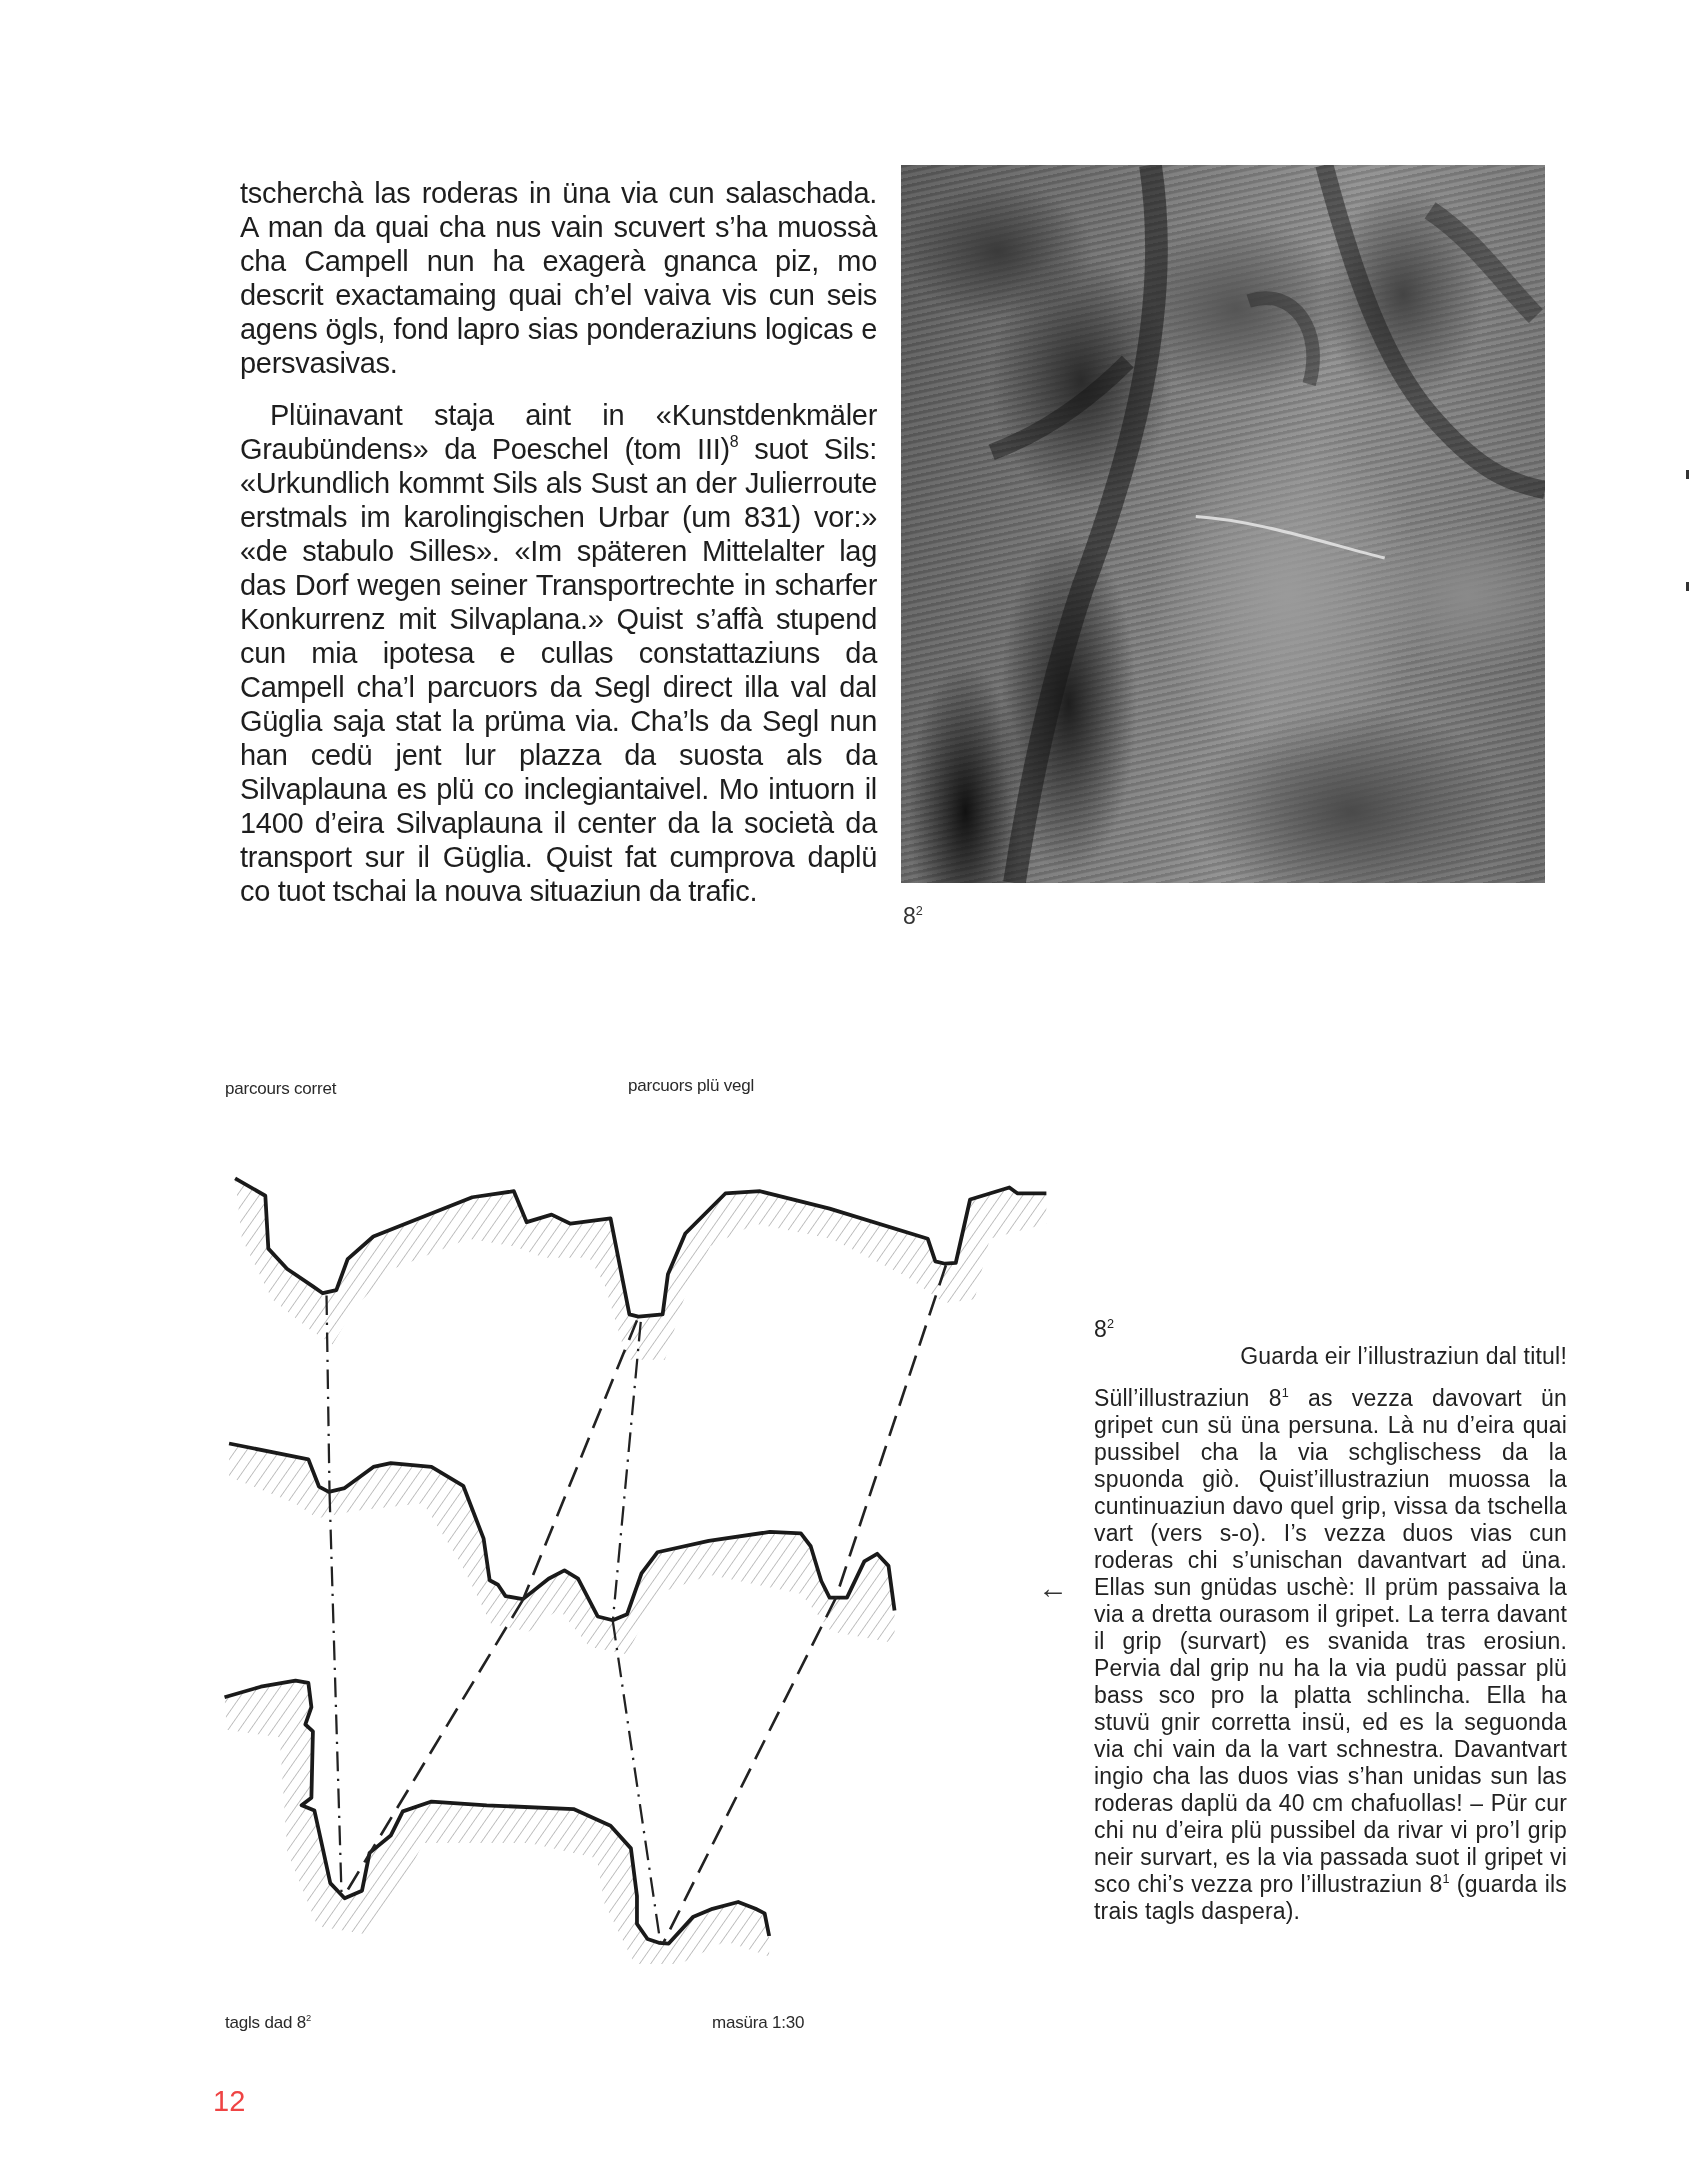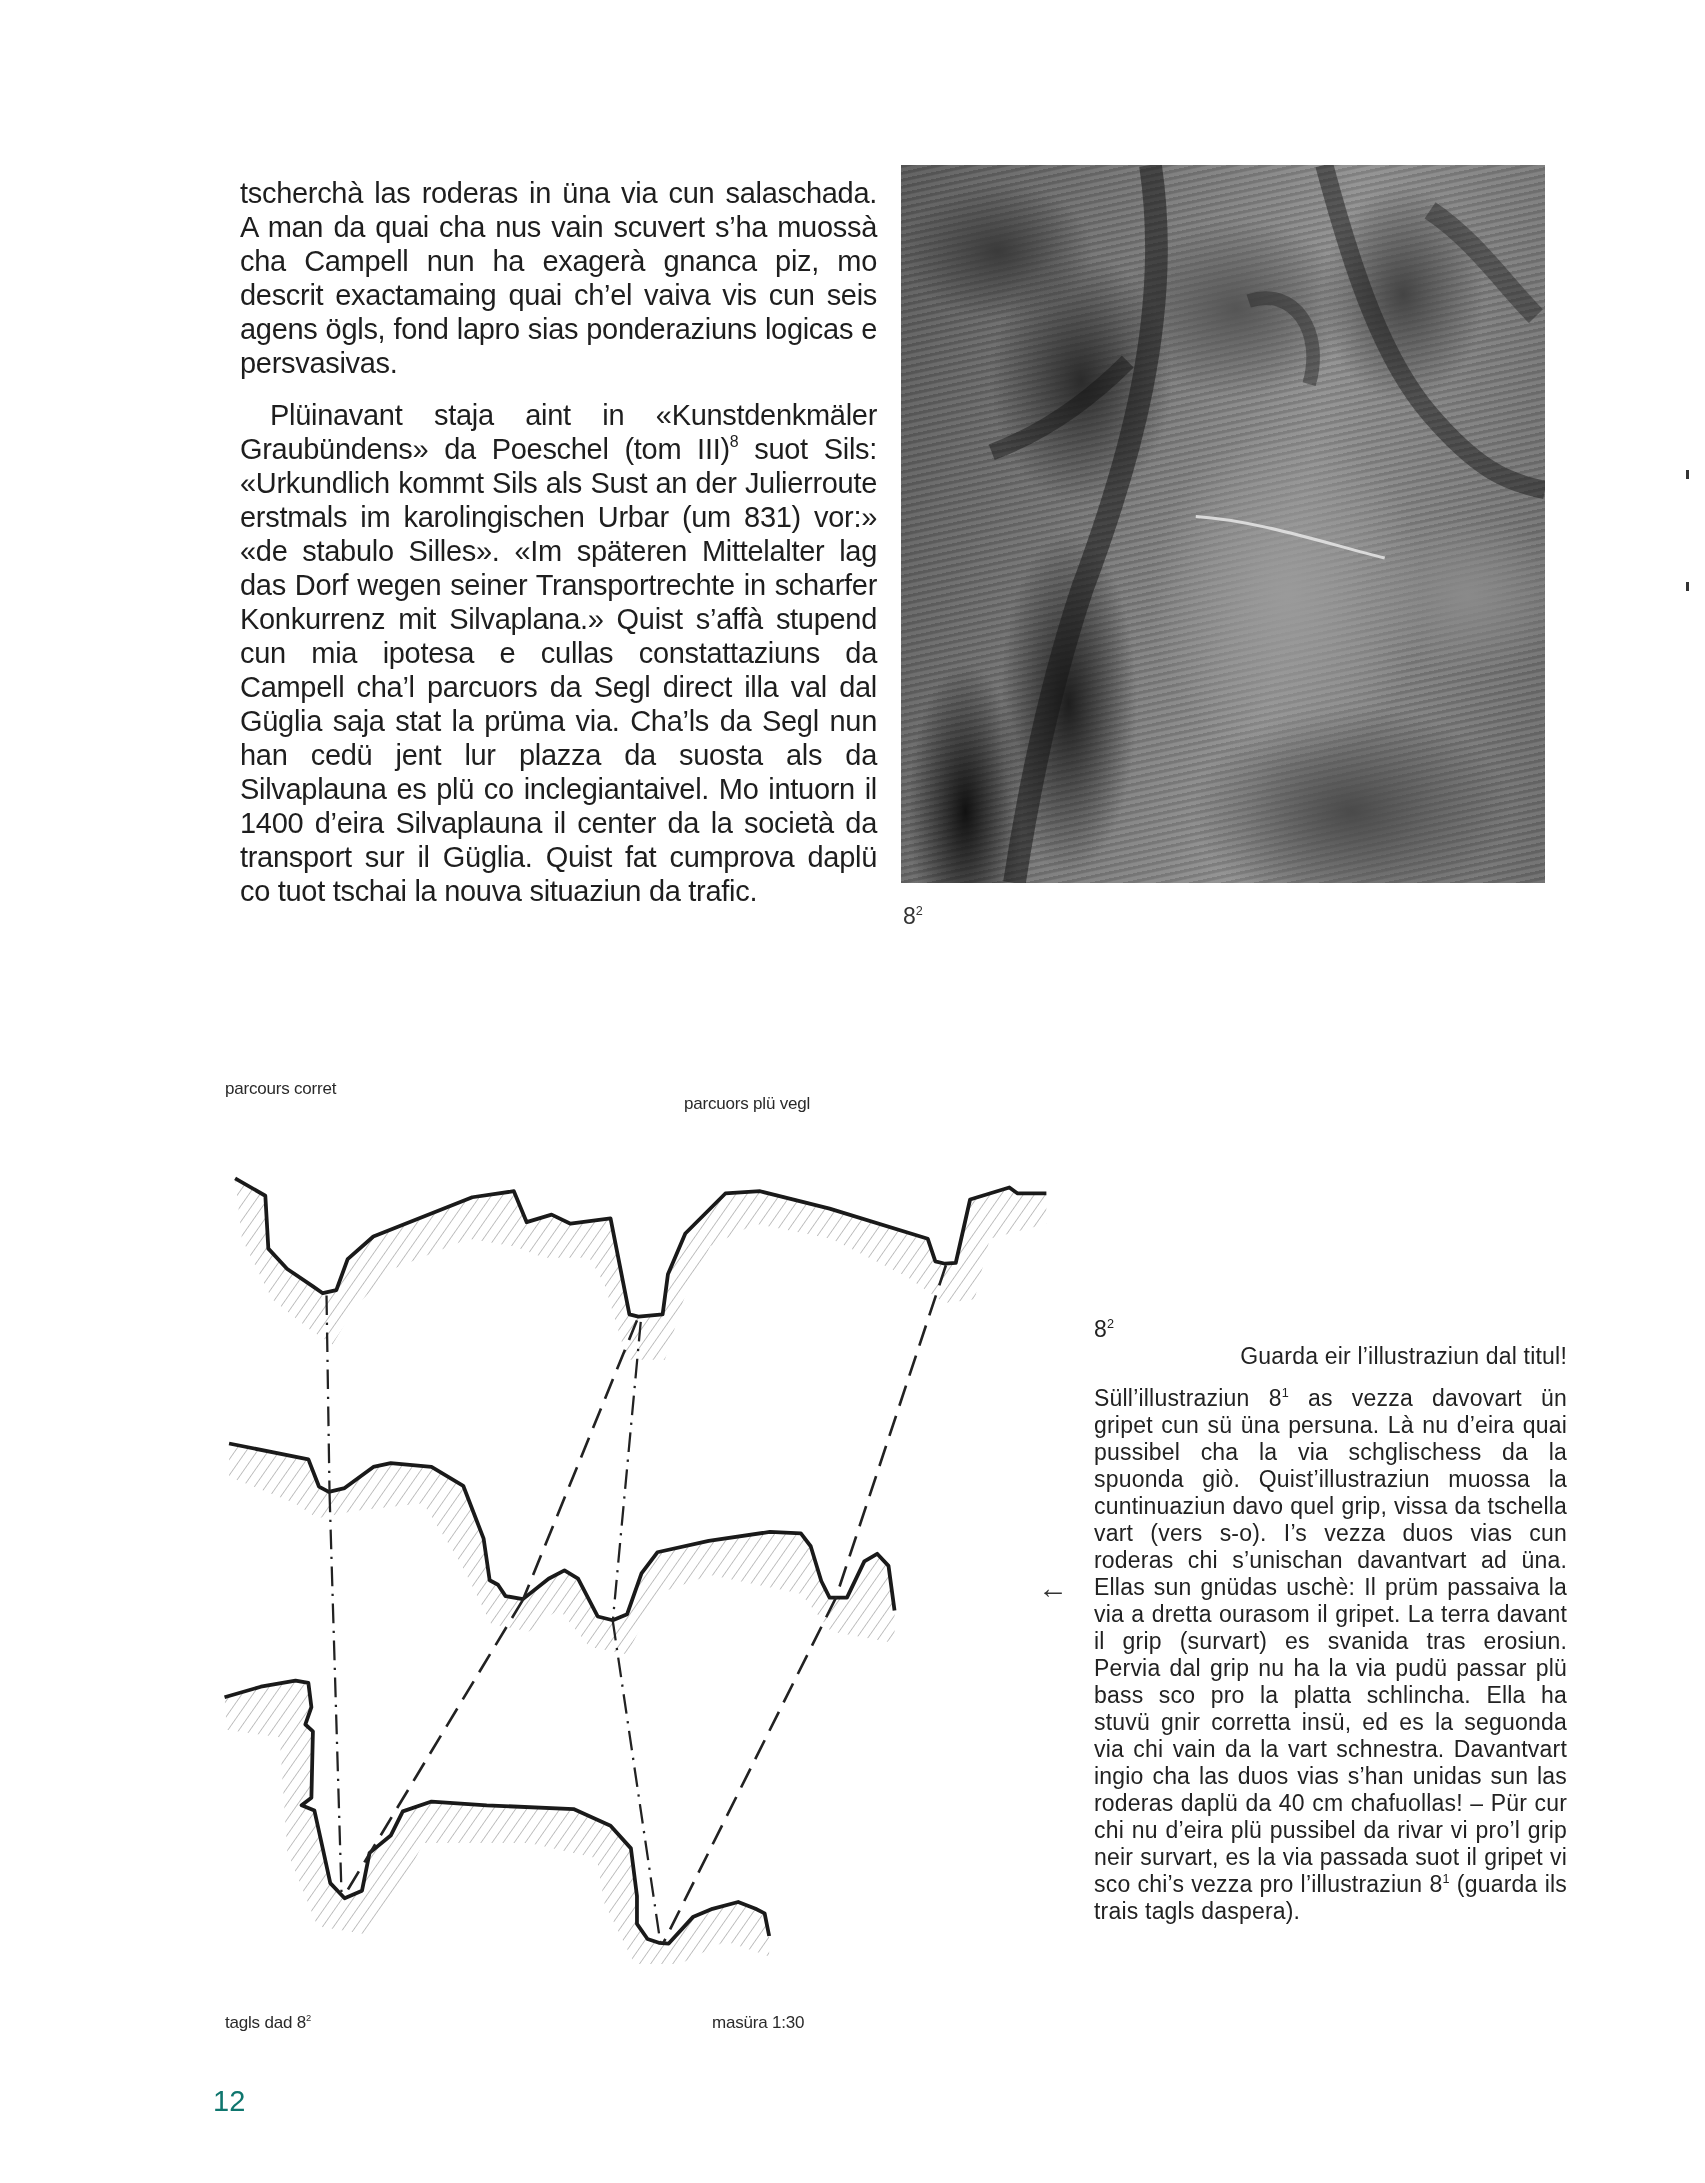--- a/index.html
+++ b/index.html
@@ -23,21 +23,21 @@
              radial-gradient(ellipse 227px 151px at 70% 90%, #4a4a4a 0%, transparent 70%),
              repeating-linear-gradient(168deg, rgba(0,0,0,0.10) 0px, rgba(0,0,0,0.10) 2.3px, rgba(255,255,255,0.06) 3.8px, rgba(255,255,255,0.06) 6.8px),
              linear-gradient(100deg, #5a5a5a 0%, #7d7d7d 40%, #8f8f8f 60%, #6b6b6b 100%); }
   .photo-caption { position: absolute; left: 903px; top: 903px; font-size: 23px; color: #333; }
   .label { position: absolute; font-size: 17px; color: #2a2a2a; letter-spacing: -0.2px; }
   .side-text { position: absolute; left: 1094px; width: 473px; font-size: 23px; line-height: 27px;
                text-align: justify; letter-spacing: 0.2px; color: #222; }
   .side-text p { margin: 0; }
   .side-num { font-size: 23px; }
   .arrow { position: absolute; left: 1038px; top: 1571px; font-size: 30px; color: #333; }
-  .page-num { position: absolute; left: 213px; top: 2085px; font-size: 29px; color: #0f766e; }
+  .page-num { position: absolute; left: 213px; top: 2085px; font-size: 29px; color: #ef4444; }
   .edge-mark { position: absolute; width: 3px; height: 9px; background: #333; }
   svg.diagram { position: absolute; left: 0; top: 0; }
 </style>
 </head>
 <body>
 
 <div class="col-text" style="top:160px;">
   <p>tscherchà las roderas in üna via cun salaschada. A man da quai cha nus vain scuvert s’ha muossà cha Campell nun ha exagerà gnanca piz, mo descrit exactamaing quai ch’el vaiva vis cun seis agens ögls, fond lapro sias ponderaziuns logicas e persvasivas.</p>
   <p><span>Plüinavant staja aint in «Kunstdenkmäler Graubündens» da Poeschel (tom III)</span><sup>8</sup><span> suot Sils: «Urkundlich kommt Sils als Sust an der Julierroute erstmals im karolingischen Urbar (um 831) vor:» «de stabulo Silles». «Im späteren Mittelalter lag das Dorf wegen seiner Transportrechte in scharfer Konkurrenz mit Silvaplana.» Quist s’affà stupend cun mia ipotesa e cullas constattaziuns da Campell cha’l parcuors da Segl direct illa val dal Güglia saja stat la prüma via. Cha’ls da Segl nun han cedü jent lur plazza da suosta als da Silvaplauna es plü co inclegiantaivel. Mo intuorn il 1400 d’eira Silvaplauna il center da la società da transport sur il Güglia. Quist fat cumprova daplü co tuot tschai la nouva situaziun da trafic.</span></p>
 </div>
@@ -51,21 +51,21 @@
     <path d="M460 180 C520 160, 560 220, 540 290" stroke="#2a2a2a" stroke-width="18" fill="none" opacity="0.5"></path>
     <path d="M700 60 C760 100, 800 160, 840 200" stroke="#222" stroke-width="26" fill="none" opacity="0.45"></path>
   </svg>
 </div>
 <div class="photo-caption"><span>8</span><sup>2</sup></div>
 
 <div class="edge-mark" style="left:1686px; top:470px;"></div>
 <div class="edge-mark" style="left:1686px; top:582px;"></div>
 
 <div class="label" style="left:225px; top:1079px;">parcours corret</div>
-<div class="label" style="left:684px; top:1076px;margin-top:18px;">parcuors plü vegl</div>
+<div class="label" style="left:628px; top:1076px;">parcuors plü vegl</div>
 
 <svg class="diagram" width="1706" height="2183" viewBox="0 0 2258 2890">
   <defs>
     <pattern id="hatch" patternUnits="userSpaceOnUse" width="12" height="12" patternTransform="rotate(35)">
       <line x1="0" y1="0" x2="0" y2="12" stroke="#777" stroke-width="1.4"></line>
     </pattern>
   </defs>
 
   <g>
     <path d="M311 1560 L351 1583 L355 1653 L380 1680 L414 1703 L427 1712 L445 1708 L460 1667 L494 1637 L625 1585 L680 1577 L697 1618 L730 1608 L755 1620 L808 1613 L833 1740 L845 1743 L877 1740 L884 1687 L907 1633 L960 1580 L1006 1577 L1098 1600 L1228 1640 L1238 1670 L1251 1673 L1265 1672 L1284 1588 L1336 1572 L1347 1580 L1385 1580

